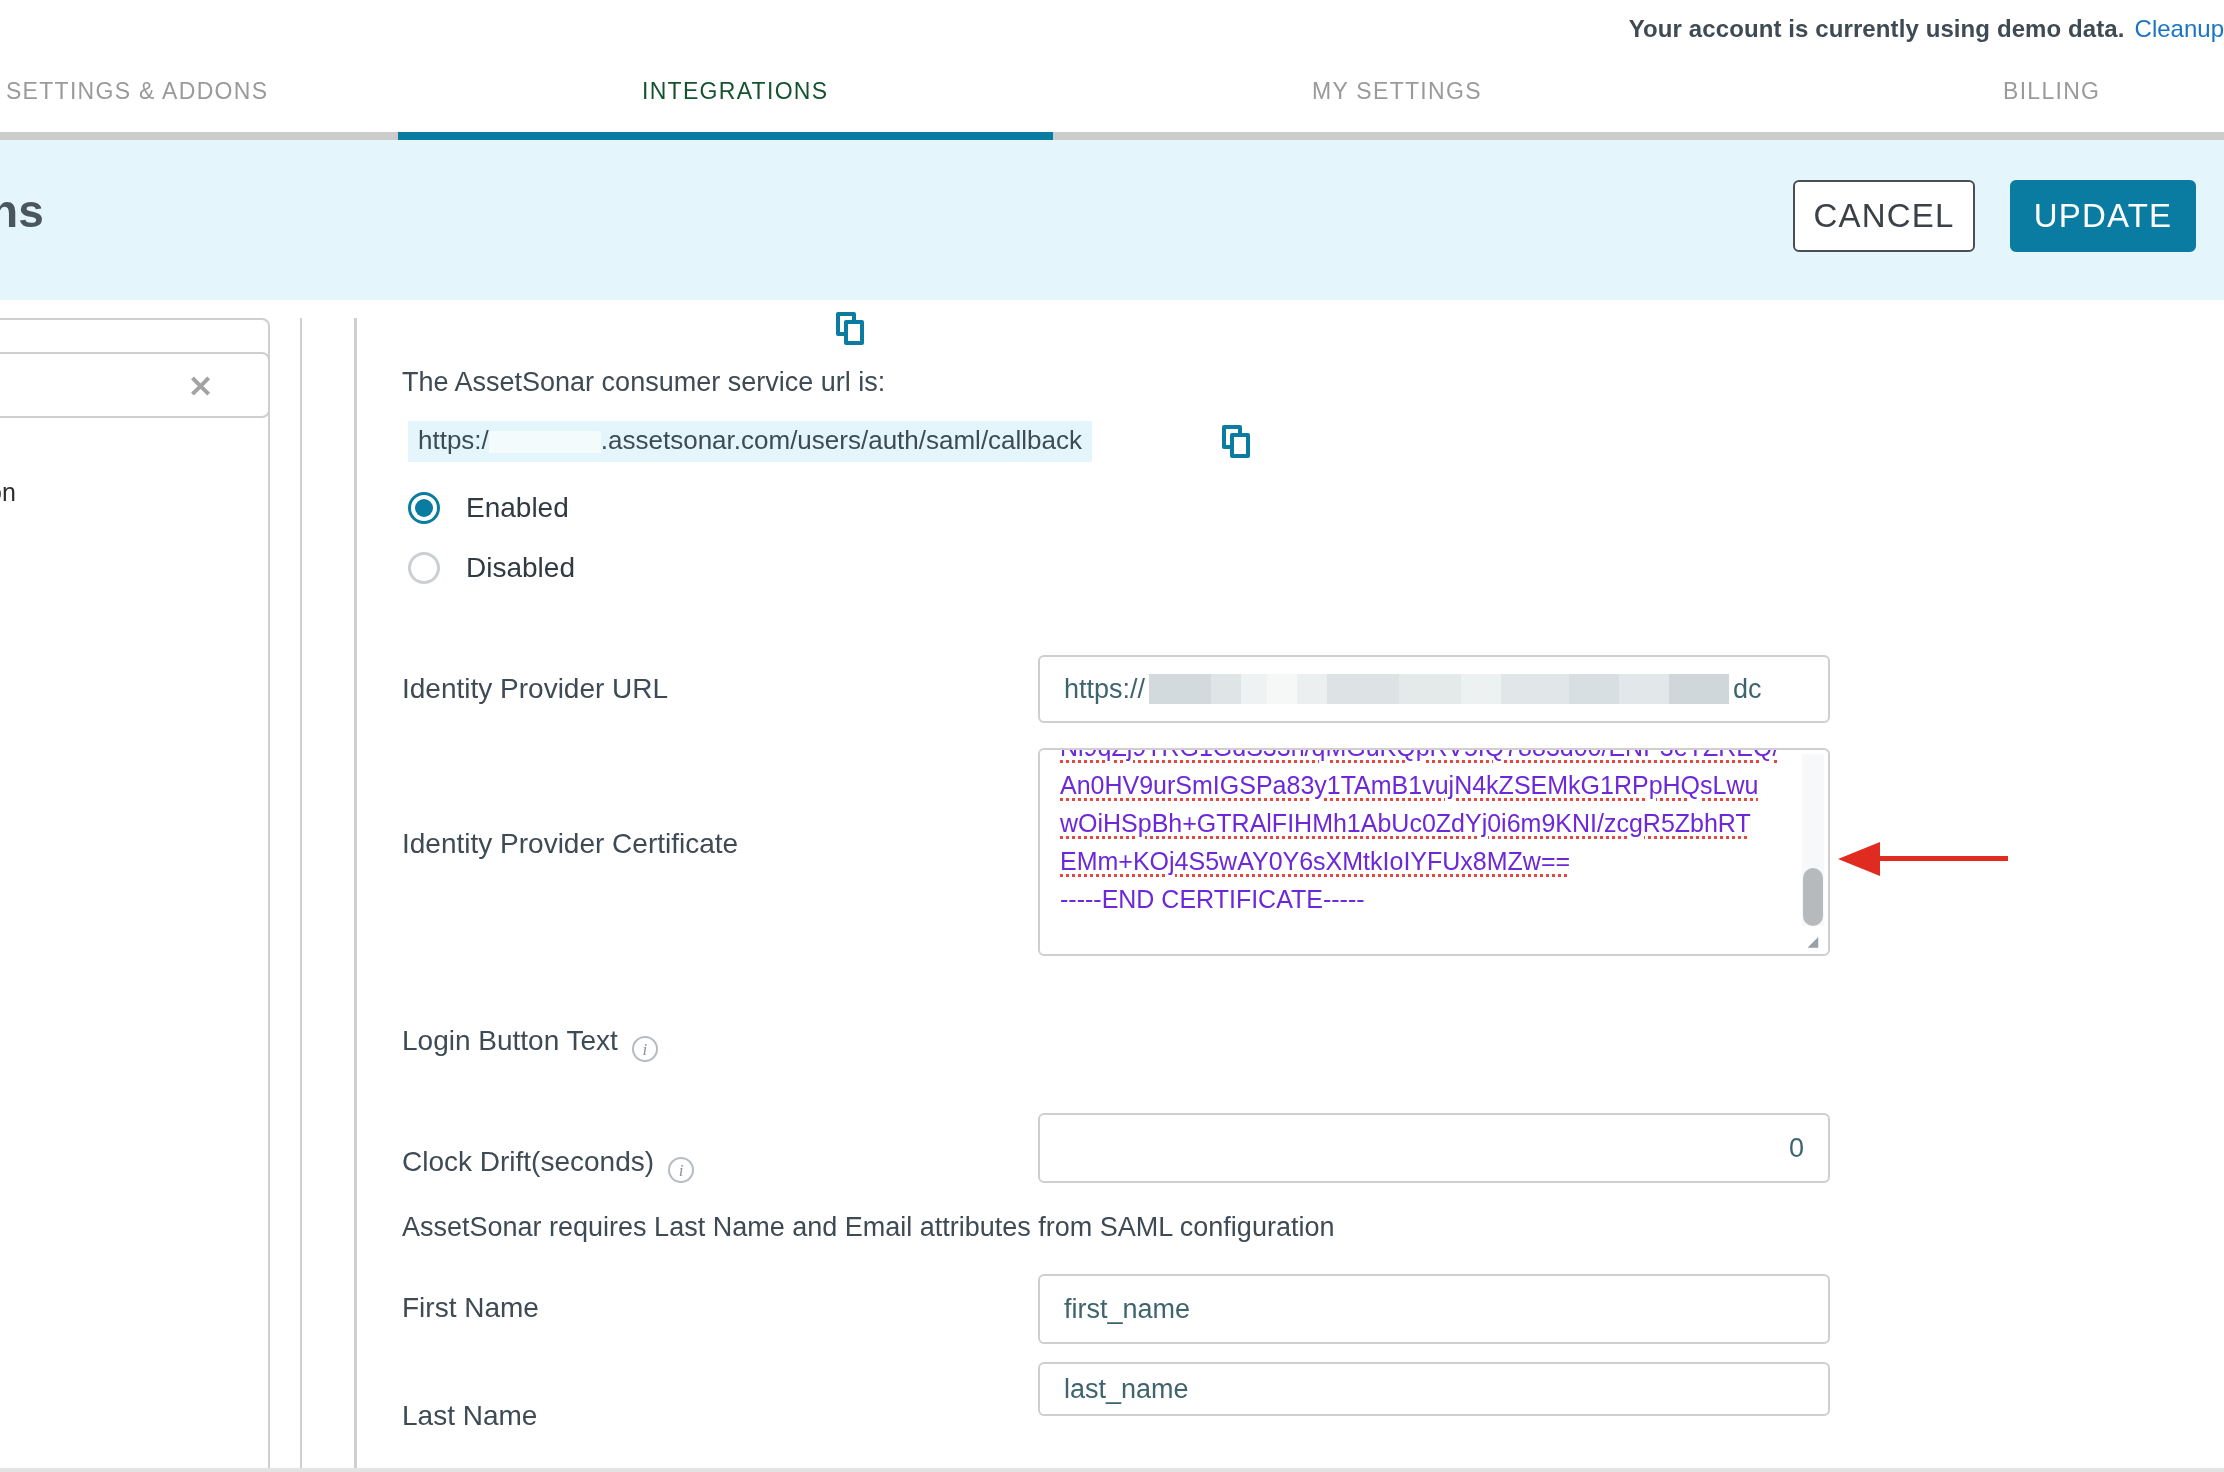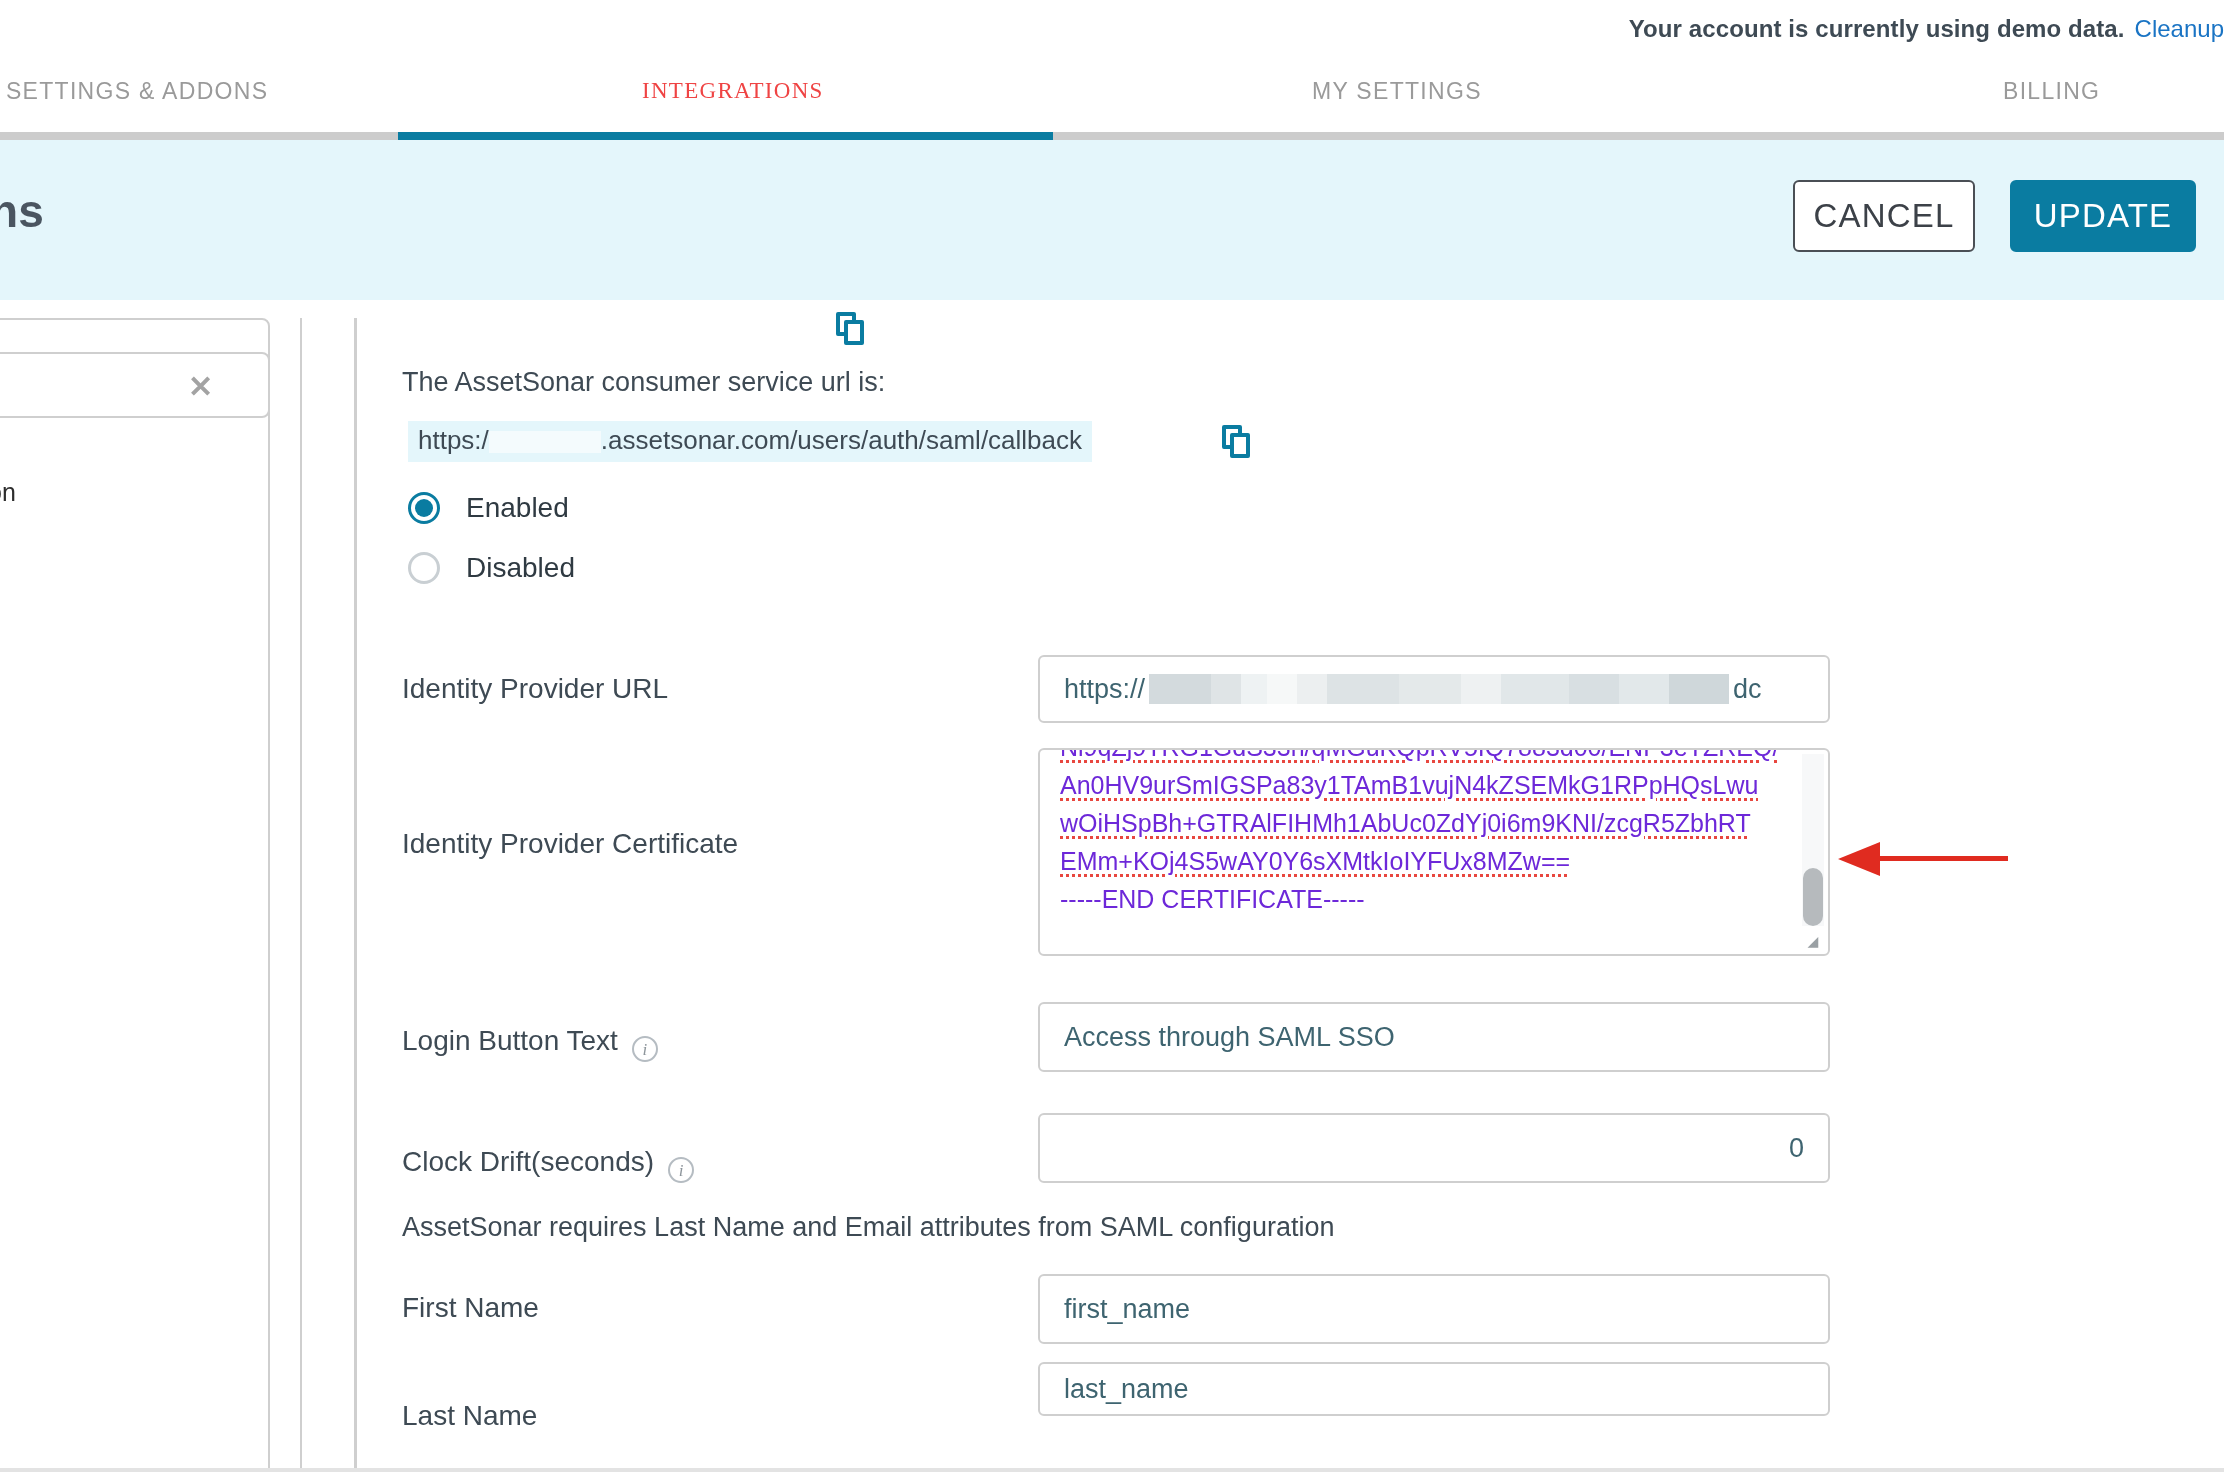--- a/index.html
+++ b/index.html
@@ -36,21 +36,21 @@
     position: absolute; left: 0; top: 58px;
     width: 2224px; height: 80px;
     background: #ffffff;
   }
   .tab {
     position: absolute; top: 20px;
     font-size: 23px; letter-spacing: 1.3px;
     color: #9a9a9a; white-space: nowrap;
     text-transform: none;
   }
-  .tab.active { color: #ef4444; font-family: Liberation Serif, serif; }
+  .tab.active { color: #14532d; }
   .tab-underline-track {
     position: absolute; left: 0; top: 132px;
     width: 2224px; height: 8px; background: #cccccc;
   }
   .tab-underline-active {
     position: absolute; left: 398px; top: 132px;
     width: 655px; height: 8px; background: #0a7ca1;
   }
 
   
@@ -349,23 +349,20 @@
     </div>
     <div class="cert-scroll-track"></div>
     <div class="cert-scroll-thumb"></div>
     <div class="cert-resize"></div>
   </div>
 
   <div class="field-label" id="lbl-login-btn">
     <span>Login Button Text</span>
     <span class="info-icon">i</span>
   </div>
-  <div class="field-box" id="box-login-btn">
-    <span>Access through SAML SSO</span>
-  </div>
 
   <div class="field-label" id="lbl-clock-drift">
     <span>Clock Drift(seconds)</span>
     <span class="info-icon">i</span>
   </div>
   <div class="field-box" id="box-clock-drift">
     <span>0</span>
   </div>
 
   <div class="plain-line" id="line-attrs-note">AssetSonar requires Last Name and Email attributes from SAML configuration</div>

